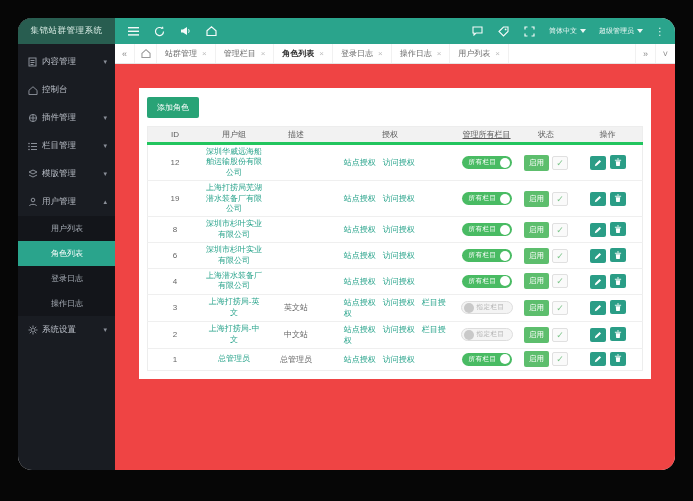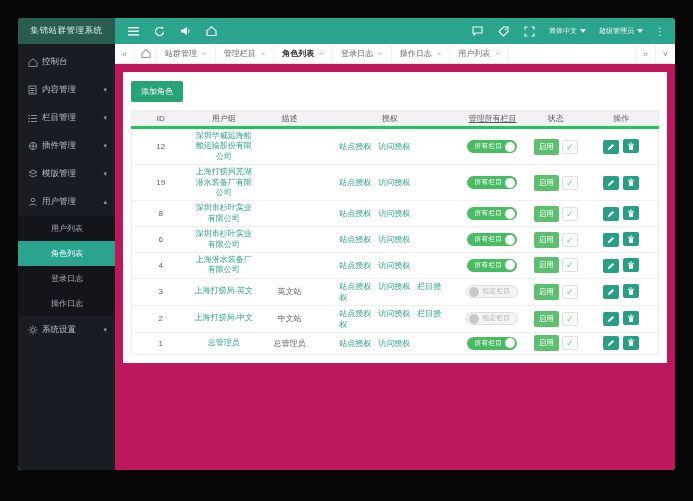--- a/index.html
+++ b/index.html
@@ -1,20 +1,20 @@
 <!DOCTYPE html>
 <html><head>
 <meta charset="utf-8">
 <style>
   * { margin:0; padding:0; box-sizing:border-box; }
   html,body { width:693px; height:501px; overflow:hidden; background:#060606;
               font-family:"Liberation Sans","DejaVu Sans",sans-serif; }
   .stage { position:relative; width:693px; height:501px; background:#060606; }
   .app { position:absolute; left:18px; top:18px; width:657px; height:452px;
-         border-radius:4px; overflow:hidden; display:flex; background:#efefef; }
+         border-radius:14px; overflow:hidden; display:flex; background:#efefef; }
 
   
   .sidebar { width:97px; min-width:97px; background:#191c22; display:flex; flex-direction:column; }
   .logo { height:26px; background:#285d50; color:#d9ece5; font-size:8.5px;
           display:flex; align-items:center; justify-content:center; letter-spacing:.5px; }
   .side-nav { flex:1; padding-top:4px; }
   .side-item { height:28px; display:flex; align-items:center; padding:0 8px 0 10px;
                color:#b9bec7; font-size:8.5px; cursor:pointer; }
   .side-item .s-ico { width:14px; display:flex; align-items:center; }
   .side-item .s-lbl { flex:1; }
@@ -49,21 +49,21 @@
               cursor:pointer; border-right:1px solid #f1f1f1; }
   .tabs { display:flex; }
   .tab { display:flex; align-items:center; padding:0 8px; font-size:8px; color:#6b6b6b;
          border-right:1px solid #f1f1f1; cursor:pointer; white-space:nowrap; }
   .tab.active { color:#2b2b2b; font-weight:bold; }
   .tab .tab-x { margin-left:5px; color:#bdbdbd; font-size:8px; font-weight:normal; }
   .tab-right { margin-left:auto; display:flex; }
   .tab-right .tab-ctl { border-right:none; border-left:1px solid #f1f1f1; }
 
   
-  .content { flex:1; background:#be185d; padding:8px; overflow:hidden; }
+  .content { flex:1; background:#ef4444; padding:24px; overflow:hidden; }
   .card { background:#fff; padding:8px; }
   .add-btn { background:#28a376; border:none; color:#fff; font-size:8px; padding:5px 10px;
              border-radius:2px; cursor:pointer; margin-bottom:8px;
              font-family:"Liberation Sans","DejaVu Sans",sans-serif; }
 
   table { width:100%; border-collapse:collapse; font-size:8px; border:1px solid #ededed; }
   thead th { background:#f2f2f2; color:#5a5a5a; font-weight:normal; height:17px;
              border-bottom:3px solid #22c55e; text-align:center; }
   tbody td { height:22px; border-bottom:1px solid #efefef; text-align:center;
              color:#666; padding:2px 3px; }
@@ -100,60 +100,60 @@
 <div class="stage">
   <div class="app">
 
     <aside class="sidebar">
       <div class="logo">
         <span>集锦站群管理系统</span>
       </div>
       <nav class="side-nav" id="sideNav">
           <div class="side-item">
             <span class="s-ico">
-              <svg width="10" height="9" viewBox="0 0 11 10">
-                <path d="M1 4.8L5.5.8 10 4.8V9.5H1z" fill="none" stroke="#8b9099" stroke-width="1.1"></path>
-              </svg>
-            </span>
-            <span class="s-lbl">控制台</span>
-          </div>
-          <div class="side-item">
-            <span class="s-ico">
               <svg width="9" height="10" viewBox="0 0 9 10">
                 <rect x="1" y="1" width="7" height="8" fill="none" stroke="#8b9099"></rect>
                 <path d="M2.5 3.5h4M2.5 5.5h4M2.5 7.5h3" stroke="#8b9099"></path>
               </svg>
             </span>
             <span class="s-lbl">内容管理</span>
+            <span class="s-chev">▾</span>
+          </div>
+          <div class="side-item">
+            <span class="s-ico">
+              <svg width="10" height="9" viewBox="0 0 11 10">
+                <path d="M1 4.8L5.5.8 10 4.8V9.5H1z" fill="none" stroke="#8b9099" stroke-width="1.1"></path>
+              </svg>
+            </span>
+            <span class="s-lbl">控制台</span>
+          </div>
+          <div class="side-item">
+            <span class="s-ico">
+              <svg width="10" height="10" viewBox="0 0 10 10">
+                <circle cx="5" cy="5" r="3.6" fill="none" stroke="#8b9099"></circle>
+                <path d="M5 2v6M2 5h6" stroke="#8b9099"></path>
+              </svg>
+            </span>
+            <span class="s-lbl">插件管理</span>
             <span class="s-chev">▾</span>
           </div>
           <div class="side-item">
             <span class="s-ico">
               <svg width="10" height="9" viewBox="0 0 10 9">
                 <g stroke="#8b9099">
                   <path d="M3 1.5h6M3 4.5h6M3 7.5h6"></path>
                 </g>
                 <g fill="#8b9099">
                   <circle cx="1" cy="1.5" r=".8"></circle>
                   <circle cx="1" cy="4.5" r=".8"></circle>
                   <circle cx="1" cy="7.5" r=".8"></circle>
                 </g>
               </svg>
             </span>
             <span class="s-lbl">栏目管理</span>
-            <span class="s-chev">▾</span>
-          </div>
-          <div class="side-item">
-            <span class="s-ico">
-              <svg width="10" height="10" viewBox="0 0 10 10">
-                <circle cx="5" cy="5" r="3.6" fill="none" stroke="#8b9099"></circle>
-                <path d="M5 2v6M2 5h6" stroke="#8b9099"></path>
-              </svg>
-            </span>
-            <span class="s-lbl">插件管理</span>
             <span class="s-chev">▾</span>
           </div>
           <div class="side-item">
             <span class="s-ico">
               <svg width="10" height="10" viewBox="0 0 10 10">
                 <path d="M5 1L9 3 5 5 1 3z" fill="none" stroke="#8b9099"></path>
                 <path d="M1 6l4 2 4-2" fill="none" stroke="#8b9099"></path>
               </svg>
             </span>
             <span class="s-lbl">模版管理</span>

